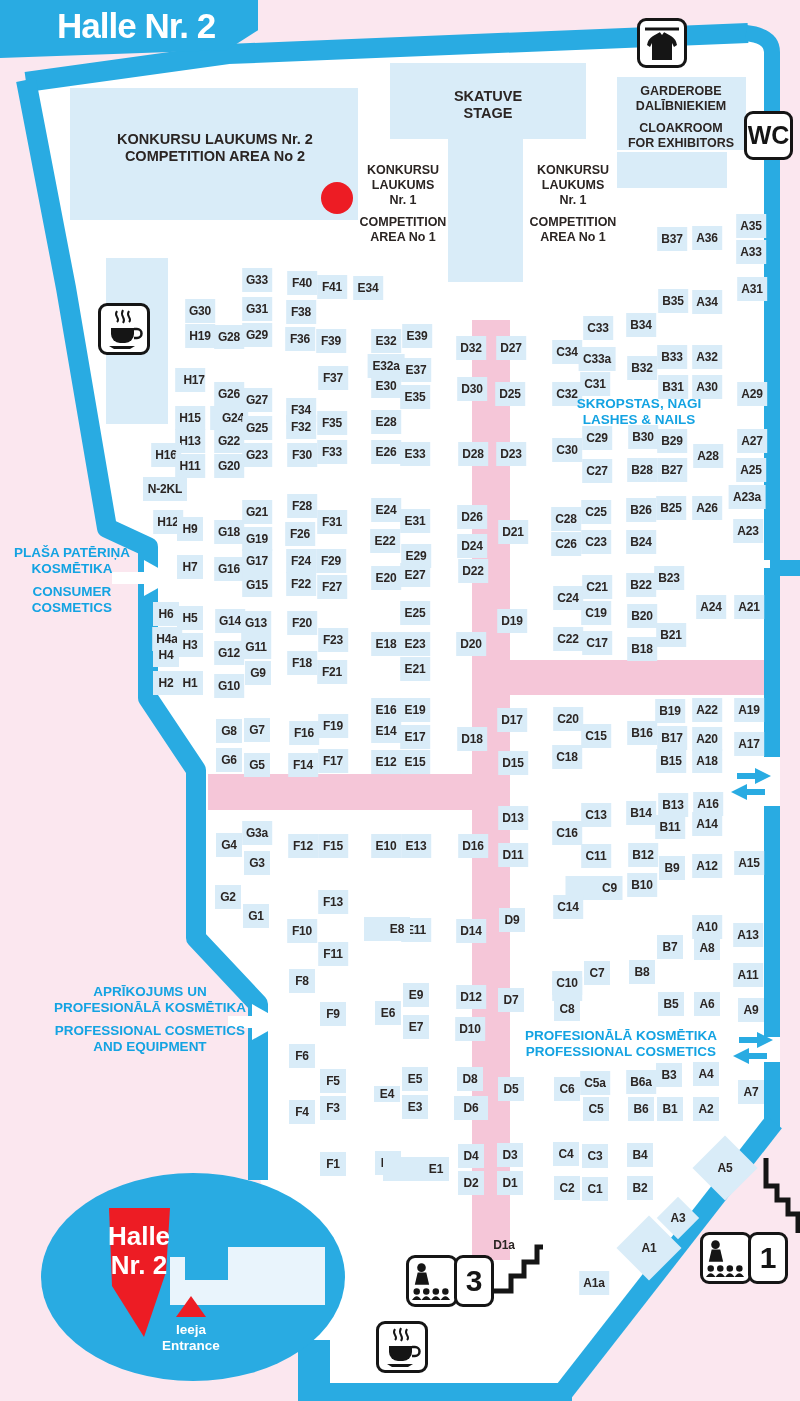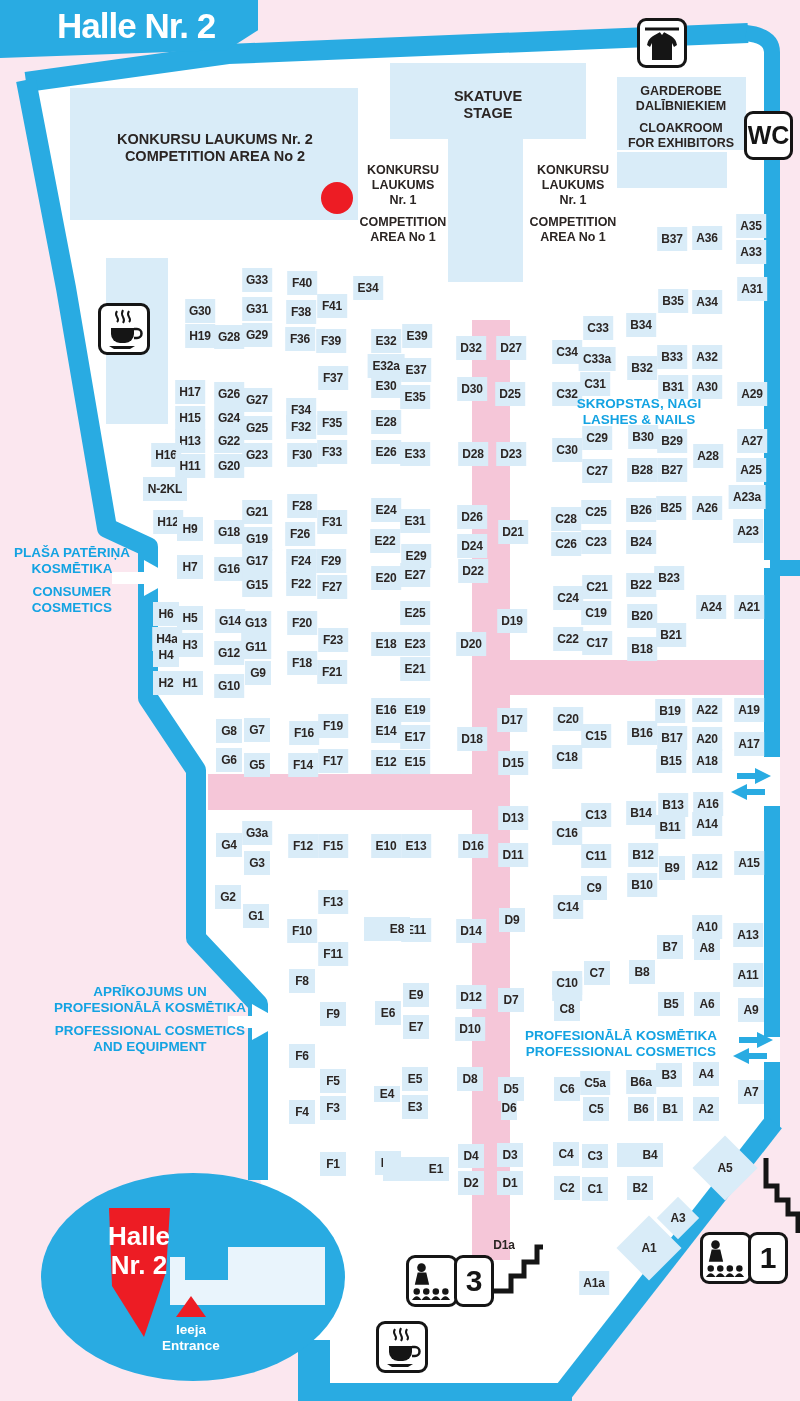--- a/index.html
+++ b/index.html
@@ -101,21 +101,21 @@
 
   <div id="booths">
       <div class="booth" style="left: 257px; top: 280px; width: 29.6px; height: 24px;">
         <div class="sq"></div>
         <span class="lb">G33</span>
       </div>
       <div class="booth" style="left: 302px; top: 283px; width: 29.6px; height: 24px;">
         <div class="sq"></div>
         <span class="lb">F40</span>
       </div>
-      <div class="booth" style="left: 332px; top: 287px; width: 29.6px; height: 24px; margin-top: 19px;">
+      <div class="booth" style="left: 332px; top: 287px; width: 29.6px; height: 24px;">
         <div class="sq"></div>
         <span class="lb">F41</span>
       </div>
       <div class="booth" style="left: 368px; top: 288px; width: 29.6px; height: 24px;">
         <div class="sq"></div>
         <span class="lb">E34</span>
       </div>
       <div class="booth" style="left: 200px; top: 311px; width: 29.6px; height: 24px;">
         <div class="sq"></div>
         <span class="lb">G30</span>
@@ -261,41 +261,41 @@
         <span class="lb">B31</span>
       </div>
       <div class="booth" style="left: 707px; top: 387px; width: 29.6px; height: 24px;">
         <div class="sq"></div>
         <span class="lb">A30</span>
       </div>
       <div class="booth" style="left: 752px; top: 394px; width: 29.6px; height: 24px;">
         <div class="sq"></div>
         <span class="lb">A29</span>
       </div>
-      <div class="booth" style="left: 190px; top: 392px; width: 29.6px; height: 24px;">
+      <div class="booth" style="left: 190px; top: 380px; width: 29.6px; height: 24px; justify-content: flex-end;">
         <div class="sq"></div>
         <span class="lb">H17</span>
       </div>
       <div class="booth" style="left: 229px; top: 394px; width: 29.6px; height: 24px;">
         <div class="sq"></div>
         <span class="lb">G26</span>
       </div>
       <div class="booth" style="left: 257px; top: 400px; width: 29.6px; height: 24px;">
         <div class="sq"></div>
         <span class="lb">G27</span>
       </div>
       <div class="booth" style="left: 301px; top: 398px; width: 29.6px; height: 24px; margin-top: 12px;">
         <div class="sq"></div>
         <span class="lb">F34</span>
       </div>
       <div class="booth" style="left: 190px; top: 418px; width: 29.6px; height: 24px;">
         <div class="sq"></div>
         <span class="lb">H15</span>
       </div>
-      <div class="booth" style="left: 229px; top: 418px; width: 29.6px; height: 24px;">
+      <div class="booth" style="left: 229px; top: 418px; width: 29.6px; height: 24px; padding-left: 8px;">
         <div class="sq"></div>
         <span class="lb">G24</span>
       </div>
       <div class="booth" style="left: 257px; top: 428px; width: 29.6px; height: 24px;">
         <div class="sq"></div>
         <span class="lb">G25</span>
       </div>
       <div class="booth" style="left: 301px; top: 427px; width: 29.6px; height: 24px;">
         <div class="sq"></div>
         <span class="lb">F32</span>
@@ -857,21 +857,21 @@
         <span class="lb">B9</span>
       </div>
       <div class="booth" style="left: 707px; top: 866px; width: 29.6px; height: 24px;">
         <div class="sq"></div>
         <span class="lb">A12</span>
       </div>
       <div class="booth" style="left: 749px; top: 863px; width: 29.6px; height: 24px;">
         <div class="sq"></div>
         <span class="lb">A15</span>
       </div>
-      <div class="booth" style="left: 594px; top: 888px; width: 26px; height: 24px;">
+      <div class="booth" style="left: 594px; top: 888px; width: 26px; height: 24px; padding-left: 31px;">
         <div class="sq"></div>
         <span class="lb">C9</span>
       </div>
       <div class="booth" style="left: 642px; top: 885px; width: 29.6px; height: 24px;">
         <div class="sq"></div>
         <span class="lb">B10</span>
       </div>
       <div class="booth" style="left: 568px; top: 907px; width: 29.6px; height: 24px;">
         <div class="sq"></div>
         <span class="lb">C14</span>
@@ -1081,21 +1081,21 @@
         <span class="lb">A4</span>
       </div>
       <div class="booth" style="left: 751px; top: 1092px; width: 26px; height: 24px;">
         <div class="sq"></div>
         <span class="lb">A7</span>
       </div>
       <div class="booth" style="left: 415px; top: 1107px; width: 26px; height: 24px;">
         <div class="sq"></div>
         <span class="lb">E3</span>
       </div>
-      <div class="booth" style="left: 471px; top: 1108px; width: 16px; height: 24px; margin-left: 38px;">
+      <div class="booth" style="left: 471px; top: 1108px; width: 34px; height: 24px;">
         <div class="sq"></div>
         <span class="lb">D6</span>
       </div>
       <div class="booth" style="left: 596px; top: 1109px; width: 26px; height: 24px;">
         <div class="sq"></div>
         <span class="lb">C5</span>
       </div>
       <div class="booth" style="left: 641px; top: 1109px; width: 26px; height: 24px;">
         <div class="sq"></div>
         <span class="lb">B6</span>
@@ -1121,21 +1121,21 @@
         <span class="lb">D3</span>
       </div>
       <div class="booth" style="left: 566px; top: 1154px; width: 26px; height: 24px;">
         <div class="sq"></div>
         <span class="lb">C4</span>
       </div>
       <div class="booth" style="left: 595px; top: 1156px; width: 26px; height: 24px;">
         <div class="sq"></div>
         <span class="lb">C3</span>
       </div>
-      <div class="booth" style="left: 640px; top: 1155px; width: 26px; height: 24px; padding-left: 20px;">
+      <div class="booth" style="left: 640px; top: 1155px; width: 26px; height: 24px;">
         <div class="sq"></div>
         <span class="lb">B4</span>
       </div>
       <div class="booth" style="left: 471px; top: 1183px; width: 26px; height: 24px;">
         <div class="sq"></div>
         <span class="lb">D2</span>
       </div>
       <div class="booth" style="left: 510px; top: 1183px; width: 26px; height: 24px;">
         <div class="sq"></div>
         <span class="lb">D1</span>

